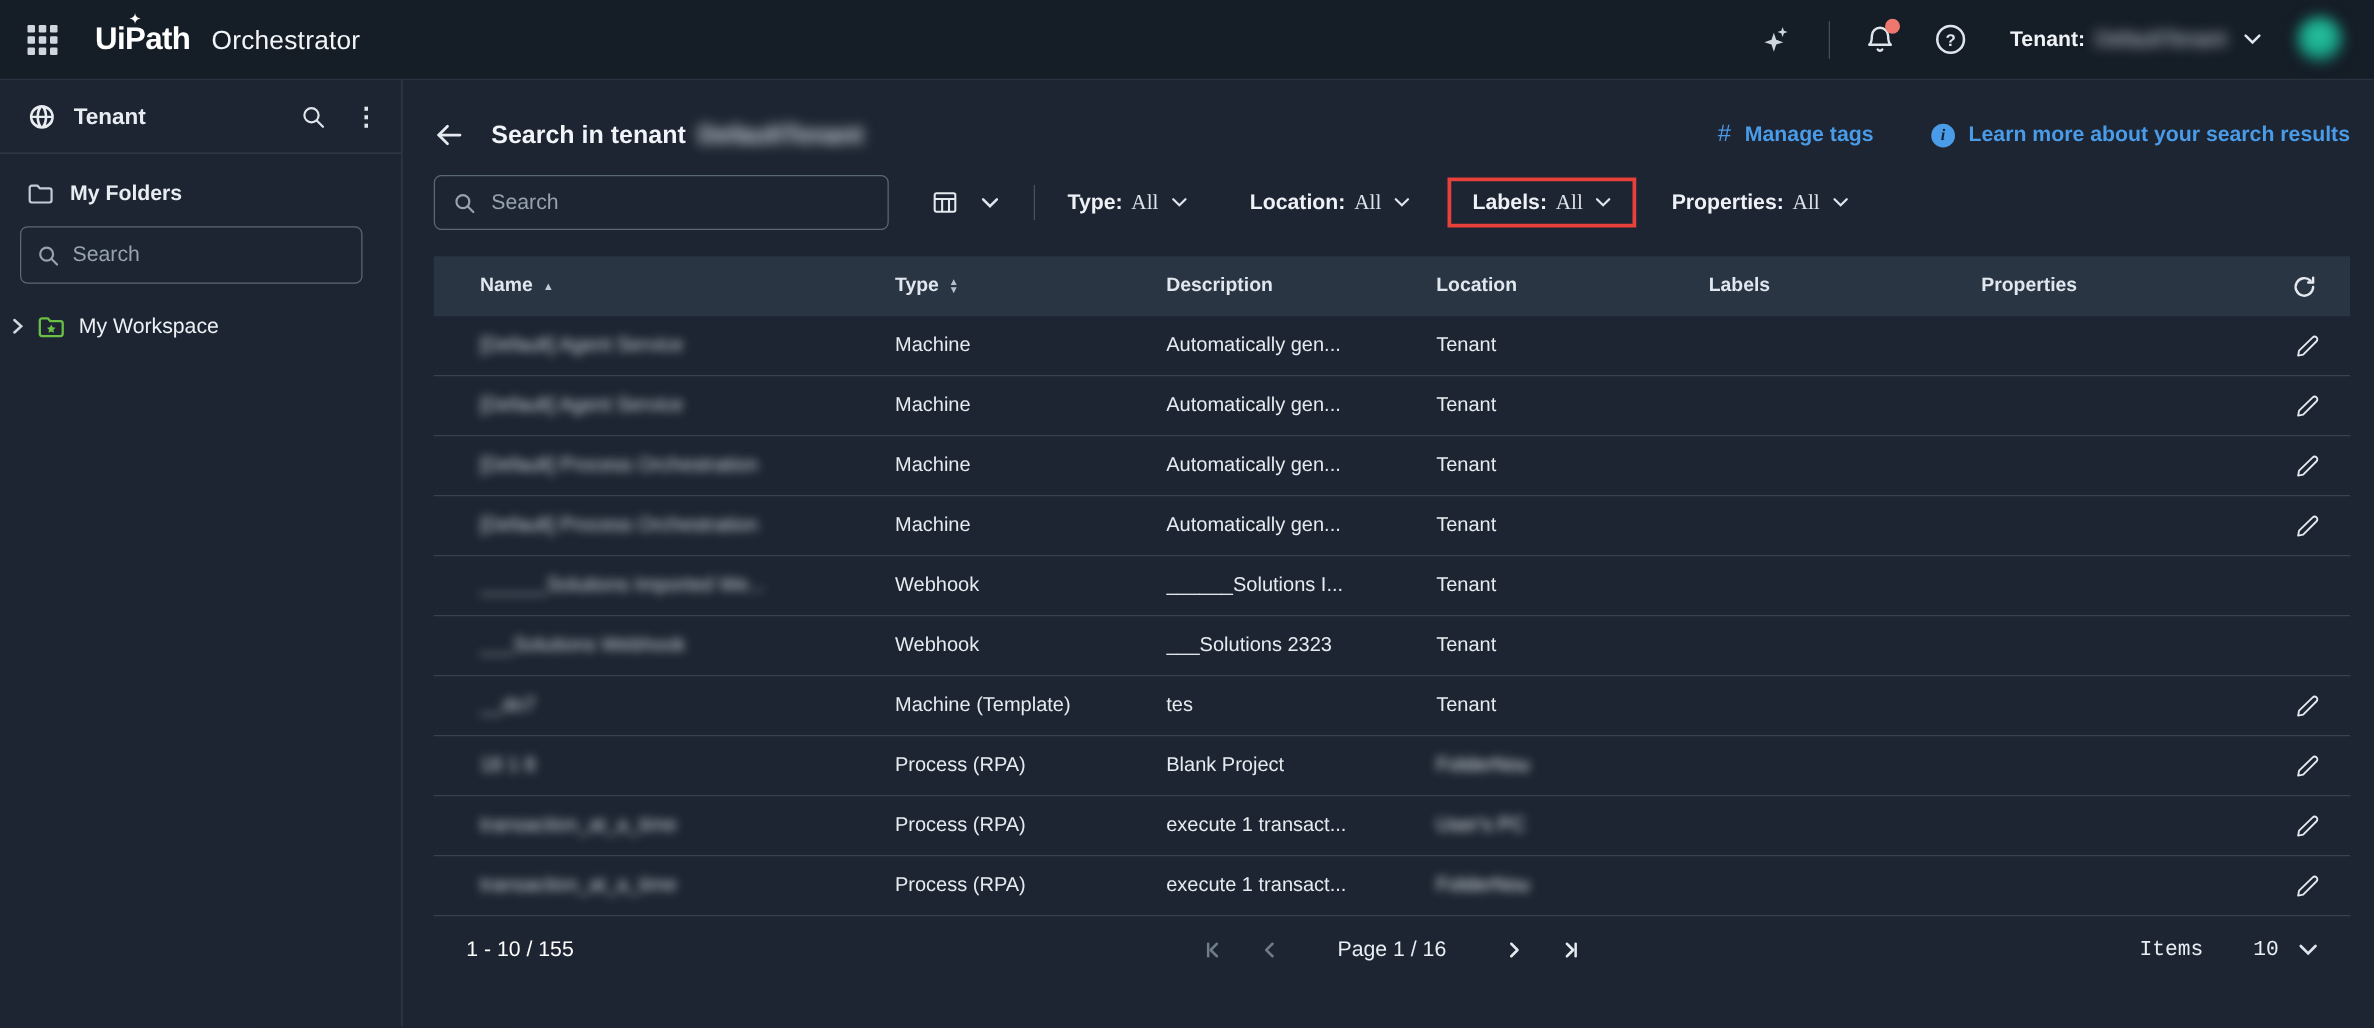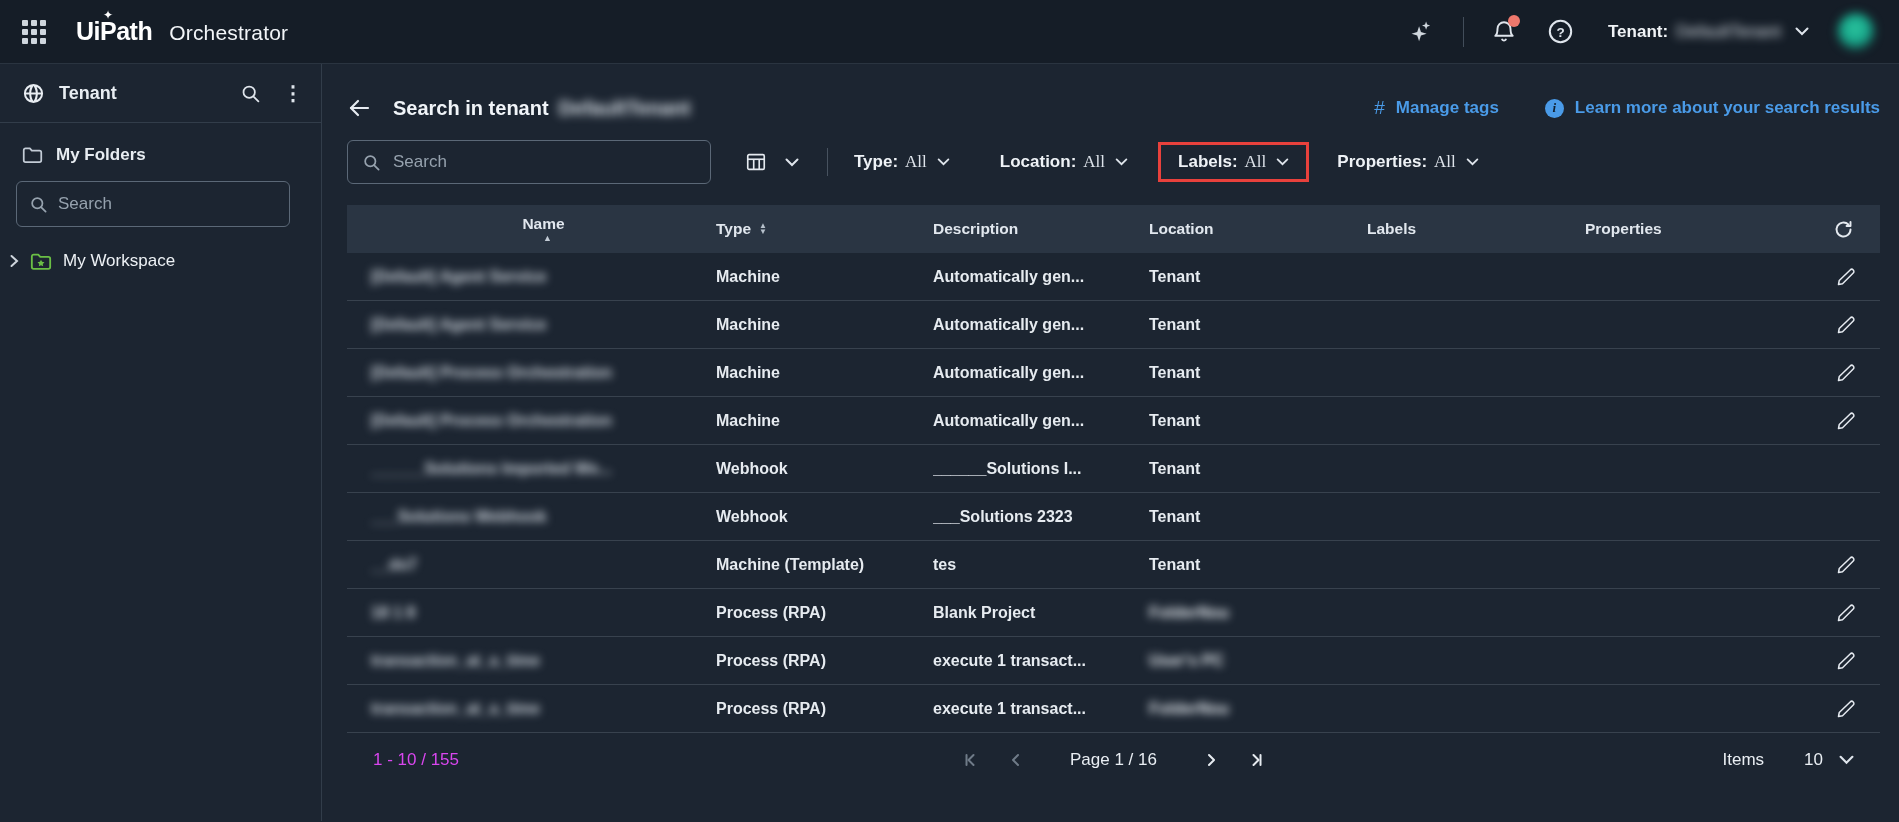--- a/index.html
+++ b/index.html
@@ -88,38 +88,38 @@
   .filter .f-lbl{ font-size:17px; font-weight:700; color:#eef2f6; }
   .filter .f-val{ font-size:17px; color:#dde3ea; margin-left:7px;font-family:Liberation Serif, serif; }
   .filter .chev{ margin-left:10px; }
   .red-box{ border:3px solid var(--red); padding:7px 17px; margin:0 28px 0 -20px; }
   .red-box .filter{ margin-right:0; }
 
   
   .grid-row{ display:grid; grid-template-columns: 369px 217px 216px 218px 218px 218px 1fr; align-items:center; }
   .thead{ height:48px; background:var(--headband); margin-top:19px; }
   .th{ font-size:15.5px; font-weight:700; color:#e1e7ee; display:flex; align-items:center; }
-  .cell-1{ padding-left:24px;flex-direction:column; }
+  .cell-1{ padding-left:37px; }
   .sort-asc{ color:#c2cbd5; font-size:9px; margin-left:8px; }
   .sort-both{ display:flex; flex-direction:column; margin-left:8px; color:#b6c0cb; font-size:8px; line-height:6px; }
   .th-action{ display:flex; justify-content:flex-end; padding-right:26px; }
-  .trow{ height:48px; border-bottom:1px solid var(--sep); font-size:16px; color:#e6ebf0; cursor:pointer;font-weight:bold; }
+  .trow{ height:48px; border-bottom:1px solid var(--sep); font-size:16px; color:#e6ebf0; cursor:pointer; }
   .trow .name{ color:#cdd4dc; }
   .td{ white-space:nowrap; overflow:hidden; text-overflow:ellipsis; padding-right:14px; }
   .td-action{ display:flex; justify-content:flex-end; padding-right:24px; }
   .pencil{ cursor:pointer; }
 
   
   .tfoot{ height:54px; display:flex; align-items:center; position:relative; padding:0 26px; }
-  .range{ font-size:17px; color:#d946ef; }
+  .range{ font-size:17px; color:#ffffff; }
   .pager{ position:absolute; left:50%; transform:translateX(-50%); display:flex; align-items:center; gap:10px; }
   .pg-btn{ width:34px; height:34px; display:flex; align-items:center; justify-content:center; cursor:pointer; }
   .pg-btn.disabled{ cursor:default; }
   .page-lbl{ font-size:17px; color:#e9eef3; margin:0 28px; }
-  .items{ margin-left:auto; display:flex; align-items:center; }
+  .items{ margin-left:auto; display:flex; align-items:center;font-family:Liberation Mono, monospace; }
   .items .i-lbl{ font-size:17px; color:#e9eef3; }
   .items .i-val{ font-size:17px; color:#e9eef3; margin-left:40px; }
   .items .chev{ margin-left:16px; cursor:pointer; }
 </style>
 </head>
 <body>
 
 <div class="topbar">
   <div class="waffle">
     <span></span>

